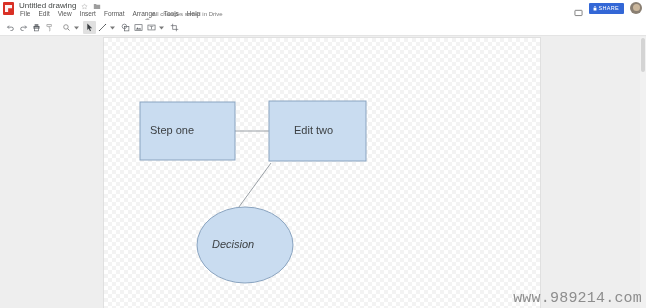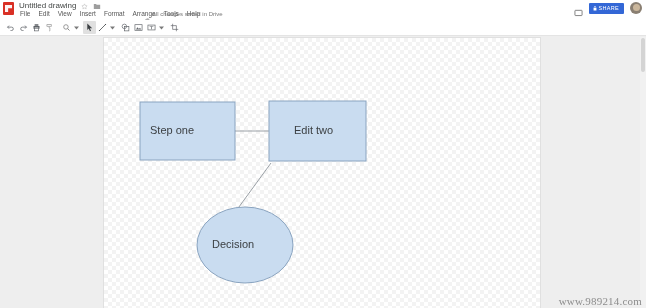--- a/index.html
+++ b/index.html
@@ -157,24 +157,24 @@
     background: #f1f1f1;
   }
   .vscroll-thumb {
     position: absolute; left: 1px; top: 1px;
     width: 4px; height: 34px;
     background: #d4d4d4; border-radius: 2px;
   }
 
   .watermark {
     position: absolute; right: 4px; bottom: 1px;
-    font-size: 11px;
+    font-size: 15px;
     color: #8d8d8d;
     letter-spacing: .2px;
-    font-family: Liberation Serif, serif;
+    font-family: Liberation Mono, monospace;
     white-space: nowrap;
   }
 </style>
 </head>
 <body>
 
 <div id="app">
 
   <div class="topbar">
 
@@ -333,21 +333,21 @@
 
         <rect x="36" y="64" width="95" height="58" fill="#c9dcf0" stroke="#8aa4c0" stroke-width="1"></rect>
 
         <rect x="165" y="63" width="97" height="60" fill="#c9dcf0" stroke="#8aa4c0" stroke-width="1"></rect>
 
         <ellipse cx="141" cy="207" rx="48" ry="38" fill="#c9dcf0" stroke="#8aa4c0" stroke-width="1"></ellipse>
       </svg>
 
       <span class="shape-label" style="left:46px; top:88px;">Step one</span>
       <span class="shape-label" style="left:190px; top:88px;">Edit two</span>
-      <span class="shape-label" style="left:108px; top:202px;">Decision</span>
+      <span class="shape-label" style="left:108px; top:202px;font-style:italic;">Decision</span>
     </div>
   </div>
 
   <div class="vscroll">
     <div class="vscroll-thumb"></div>
   </div>
 
   <div class="watermark">www.989214.com</div>
 
 </div>

